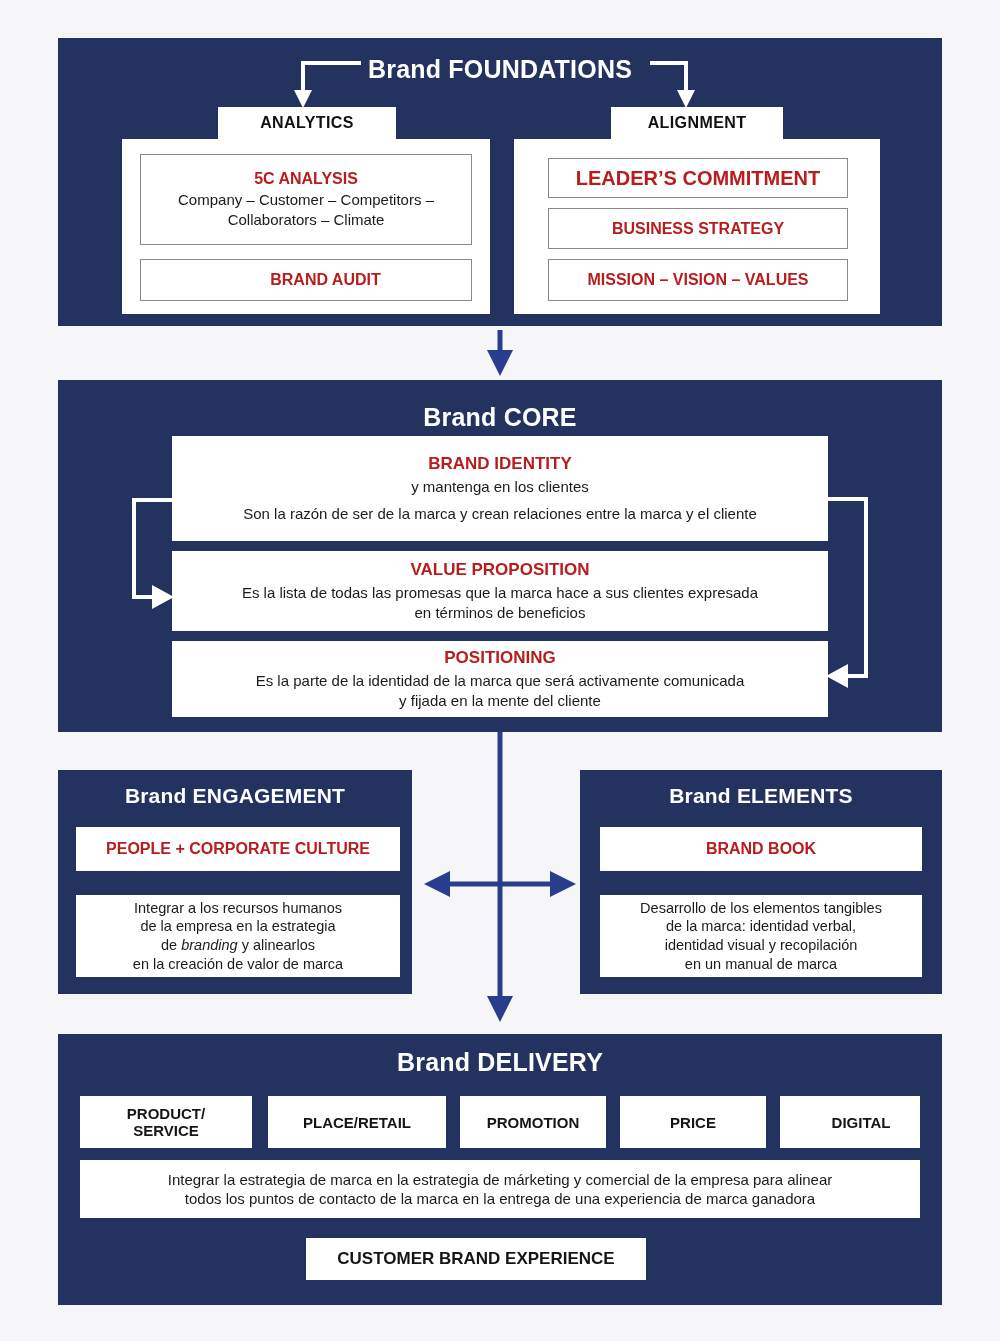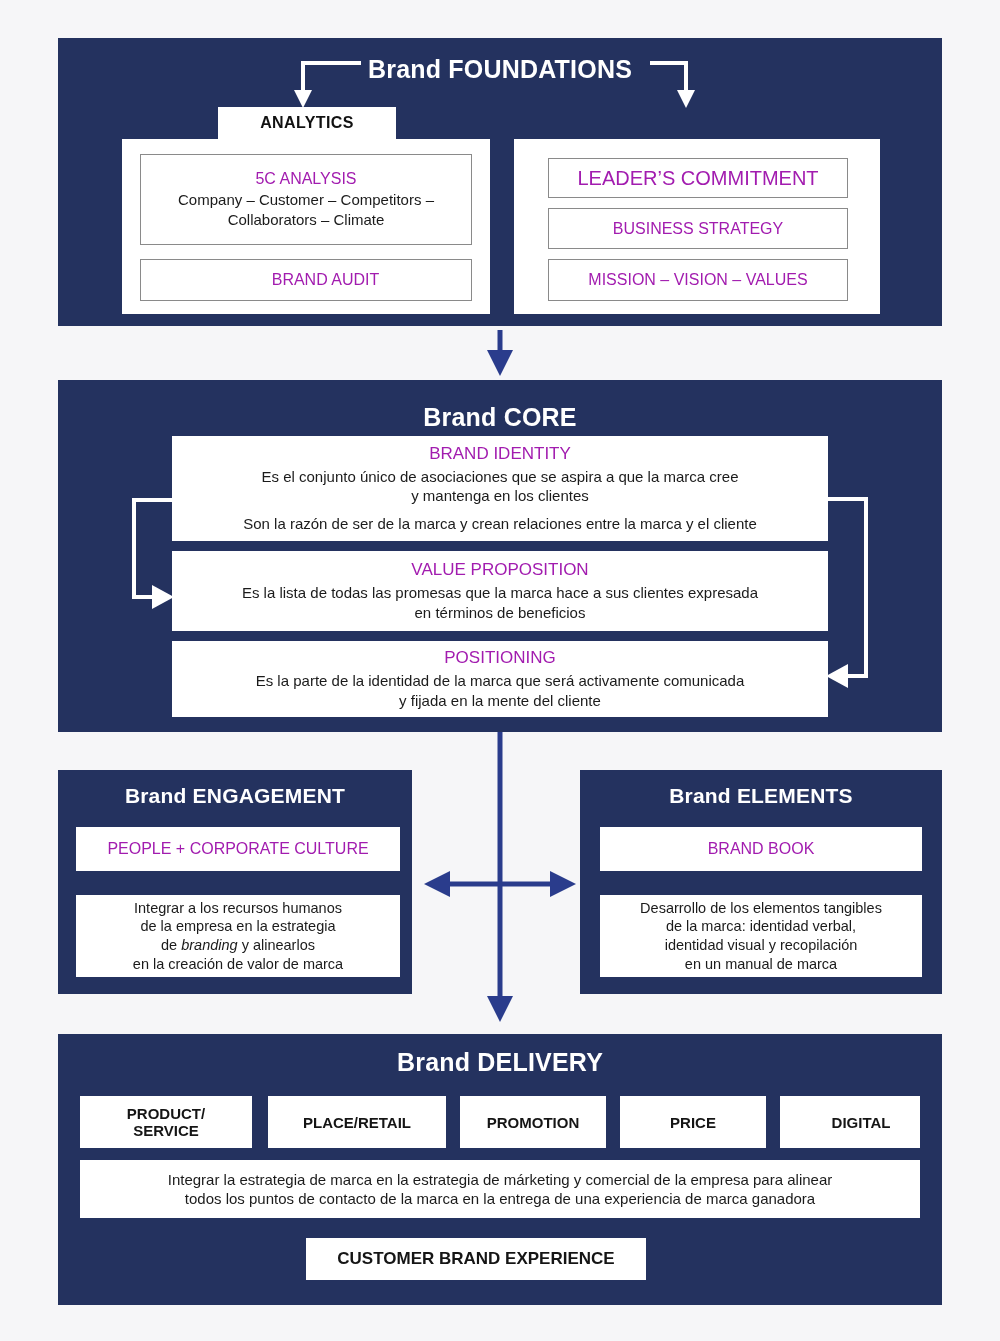--- a/index.html
+++ b/index.html
@@ -44,22 +44,22 @@
     display: flex;
     flex-direction: column;
     align-items: center;
     justify-content: center;
     text-align: center;
     color: #151515;
   }
   .wbox.bordered { border: 1px solid #8a8a8a; }
 
   .bhead {
-    font-weight: normal;
-    color: #a21caf;
+    font-weight: bold;
+    color: #b91c1c;
   }
   .btext {
     color: #1b1b1b;
     line-height: 1.28;
   }
   .btext i { font-style: italic; }
 
   
   #foundations-panel { left: 58px; top: 38px; width: 884px; height: 288px; }
   #foundations-title {
@@ -142,20 +142,21 @@
   <svg class="conn" aria-hidden="true">
 
     <path d="M 361 63 L 303 63 L 303 92" fill="none" stroke="#ffffff" stroke-width="4"></path>
     <polygon points="303,108 294,90 312,90" fill="#ffffff"></polygon>
 
     <path d="M 650 63 L 686 63 L 686 92" fill="none" stroke="#ffffff" stroke-width="4"></path>
     <polygon points="686,108 677,90 695,90" fill="#ffffff"></polygon>
   </svg>
 
   <div class="tab" id="analytics-tab">ANALYTICS</div>
+  <div class="tab" id="alignment-tab">ALIGNMENT</div>
 
   <div class="wbox" id="analytics-panel"></div>
   <div class="wbox" id="alignment-panel"></div>
 
   <div class="wbox bordered" id="analytics-5c">
     <div class="bhead" style="font-size:16px;margin-bottom:2px;">5C ANALYSIS</div>
     <div class="btext" style="font-size:15px;">Company – Customer – Competitors –</div>
     <div class="btext" style="font-size:15px;">Collaborators – Climate</div>
   </div>
 
@@ -173,21 +174,20 @@
     <div class="bhead" style="font-size:16px;">MISSION – VISION – VALUES</div>
   </div>
 
   <div class="navy" id="core-panel"></div>
   <div class="panel-title" id="core-title">
     <span class="lead">Brand </span><span>CORE</span>
   </div>
 
   <div class="wbox" id="core-identity">
     <div class="bhead" style="font-size:17px;margin-bottom:3px;">BRAND IDENTITY</div>
-    <div class="btext" style="font-size:15px;">Es el conjunto único de asociaciones que se aspira a que la marca cree</div>
     <div class="btext" style="font-size:15px;">y mantenga en los clientes</div>
     <div class="btext" style="font-size:15px;margin-top:8px;">Son la razón de ser de la marca y crean relaciones entre la marca y el cliente</div>
   </div>
 
   <div class="wbox" id="core-value">
     <div class="bhead" style="font-size:17px;margin-bottom:3px;">VALUE PROPOSITION</div>
     <div class="btext" style="font-size:15px;">Es la lista de todas las promesas que la marca hace a sus clientes expresada</div>
     <div class="btext" style="font-size:15px;">en términos de beneficios</div>
   </div>
 

